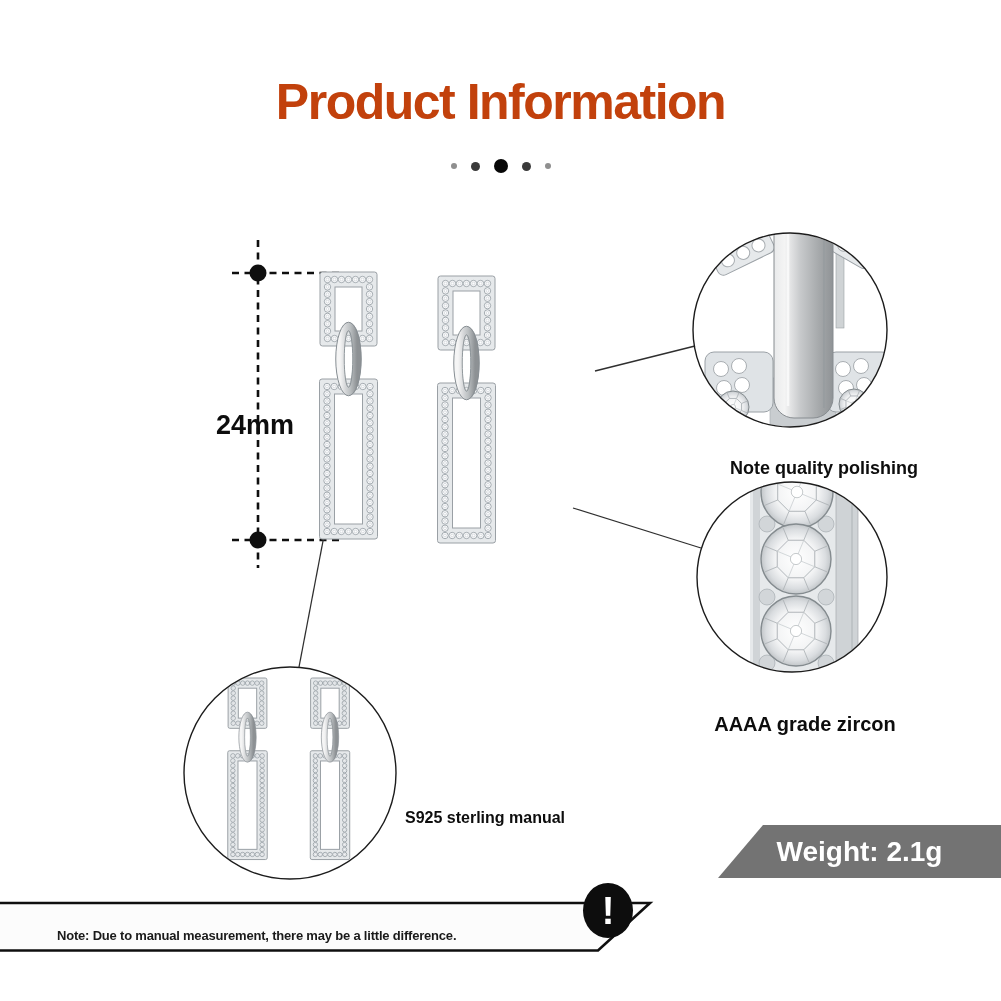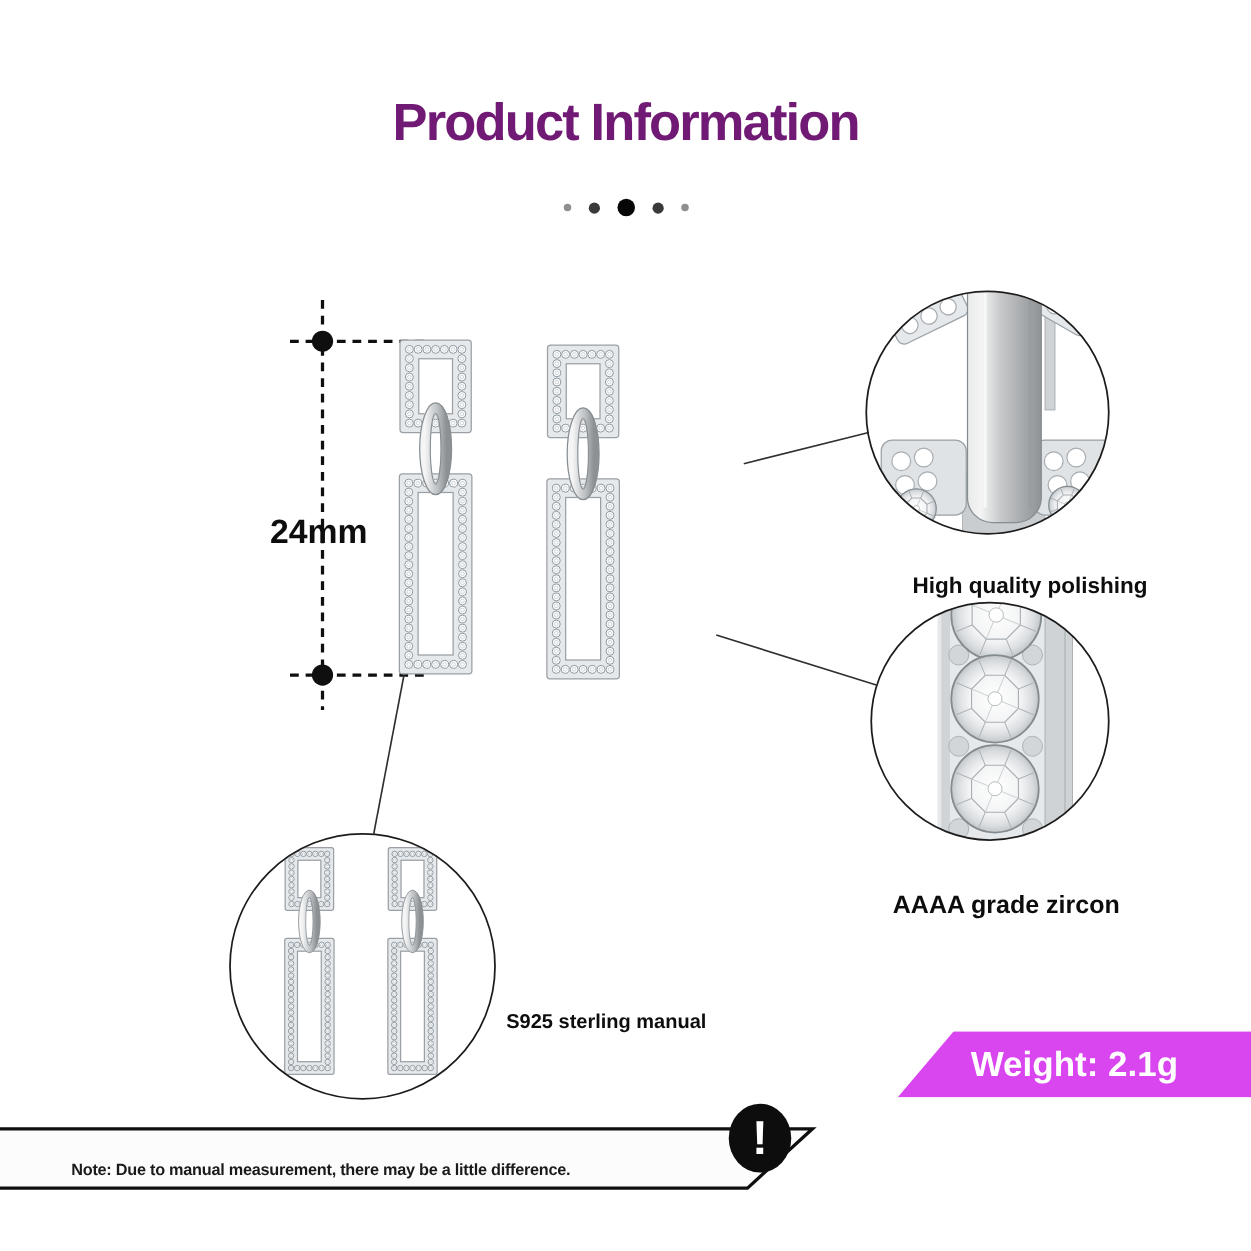--- a/index.html
+++ b/index.html
@@ -3,37 +3,37 @@
 <meta charset="utf-8">
 <style>
   html,body{margin:0;padding:0;}
   body{
     width:1001px;height:1001px;background:#ffffff;position:relative;overflow:hidden;
     font-family:"Liberation Sans","DejaVu Sans",sans-serif;
   }
   #scene{position:absolute;left:0;top:0;}
   .title{
     position:absolute;left:0;right:0;top:76px;text-align:center;
-    font-size:42px;font-weight:bold;letter-spacing:-1.5px;color:#701a75;line-height:1.05;
+    font-size:50px;font-weight:bold;letter-spacing:-1.5px;color:#c2410c;line-height:1.05;
   }
   .dots{
     position:absolute;left:0;right:0;top:157px;height:18px;
     display:flex;justify-content:center;align-items:center;gap:14px;
   }
   .dots span{display:block;border-radius:50%;}
   .d-s{width:6px;height:6px;background:#8f8f8f;}
   .d-m{width:9px;height:9px;background:#3a3a3a;}
   .d-l{width:14px;height:14px;background:#070707;}
   .lbl{position:absolute;font-weight:bold;color:#0d0d0d;white-space:nowrap;margin-top:24px;}
   #lbl-24mm{left:216px;top:386px;font-size:27px;}
   #lbl-polishing{left:700px;top:434px;width:248px;text-align:center;font-size:18px;}
   #lbl-zircon{left:680px;top:689px;width:250px;text-align:center;font-size:20px;}
   #lbl-silver{left:405px;top:785px;font-size:16px;}
   .weight-banner{
-    position:absolute;left:718px;top:825px;width:283px;height:53px;background:#d946ef;
+    position:absolute;left:718px;top:825px;width:283px;height:53px;background:#737373;
     clip-path:polygon(45px 0,283px 0,283px 53px,0 53px);
     display:flex;align-items:center;justify-content:center;
   }
   .weight-banner span{color:#ffffff;font-weight:bold;font-size:28px;letter-spacing:0px;}
   .note-text{
     position:absolute;left:57px;top:903px;height:64px;display:flex;align-items:center;
     font-size:13px;font-weight:bold;color:#1a1a1a;letter-spacing:-0.2px;
   }
   .excl{
     position:absolute;left:583px;top:883px;width:50px;height:55px;background:#0d0d0d;
@@ -887,21 +887,21 @@
 
 <div class="dots">
   <span class="d-s"></span>
   <span class="d-m"></span>
   <span class="d-l"></span>
   <span class="d-m"></span>
   <span class="d-s"></span>
 </div>
 
 <div class="lbl" id="lbl-24mm">24mm</div>
-<div class="lbl" id="lbl-polishing">High quality polishing</div>
+<div class="lbl" id="lbl-polishing">Note quality polishing</div>
 <div class="lbl" id="lbl-zircon">AAAA grade zircon</div>
 <div class="lbl" id="lbl-silver">S925 sterling manual</div>
 
 <div class="weight-banner">
   <span>Weight: 2.1g</span>
 </div>
 
 <div class="note-text">Note: Due to manual measurement, there may be a little difference.</div>
 <div class="excl">!</div>
 

